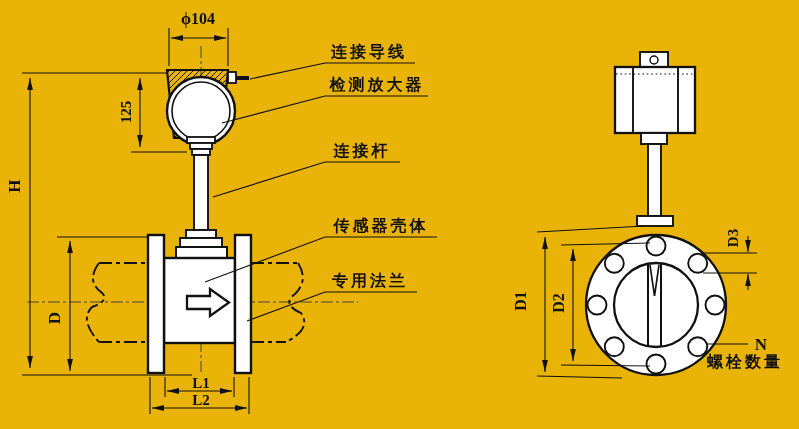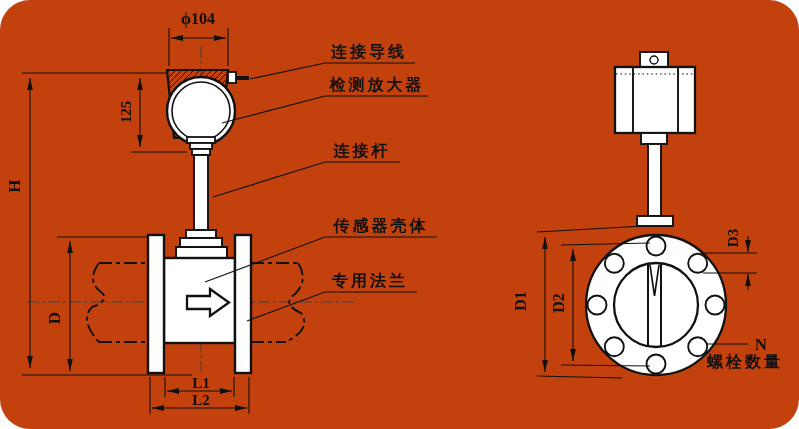--- a/index.html
+++ b/index.html
@@ -1,16 +1,16 @@
 <!DOCTYPE html>
 <html><head>
 <meta charset="utf-8">
 <style>
   html,body{margin:0;padding:0;background:#ffffff;}
-  .stage{position:relative;width:799px;height:429px;background:#c2410c;overflow:hidden;border-radius:30px;}
+  .stage{position:relative;width:799px;height:429px;background:#eab308;overflow:hidden;}
   svg{display:block;}
   .dim{font-family:"Liberation Serif","DejaVu Serif",serif;font-weight:bold;fill:#111;}
   .cjk{font-family:"DejaVu Sans","Liberation Sans",sans-serif;font-weight:bold;fill:#111;letter-spacing:3px;}
   .ol{stroke:#111;fill:#fff;}          
   .ln{stroke:#111;fill:none;}          
   .thin{stroke:#111;stroke-width:1.1;fill:none;}
   .center{stroke:#444;stroke-width:1;fill:none;stroke-dasharray:12 3 3 3;}
   .phantom{stroke:#111;stroke-width:1.9;fill:none;stroke-dasharray:13 4 4 4;}
   .dots{stroke:#111;stroke-width:1.2;fill:none;stroke-dasharray:1.6 2.8;}
 </style>

